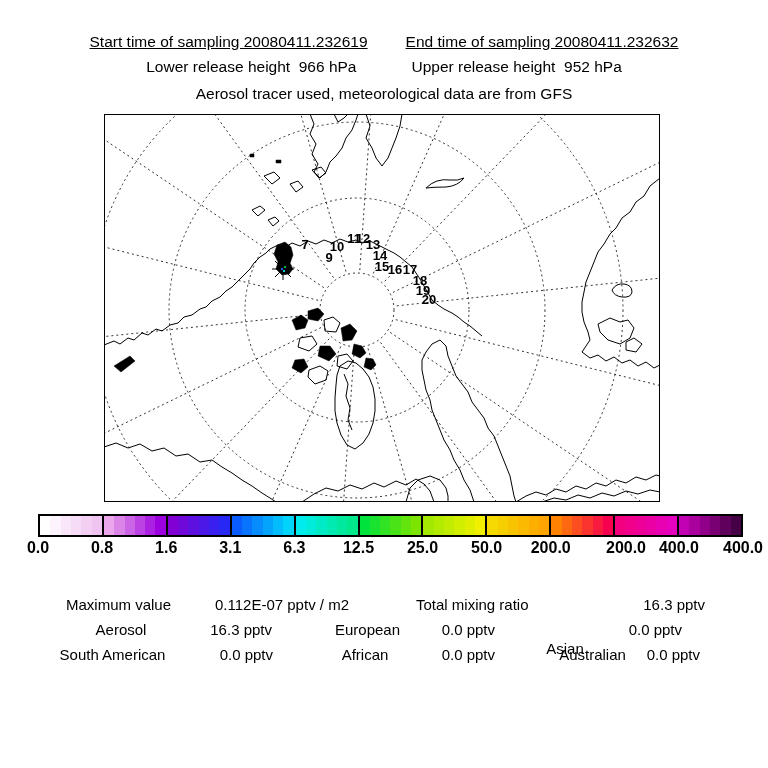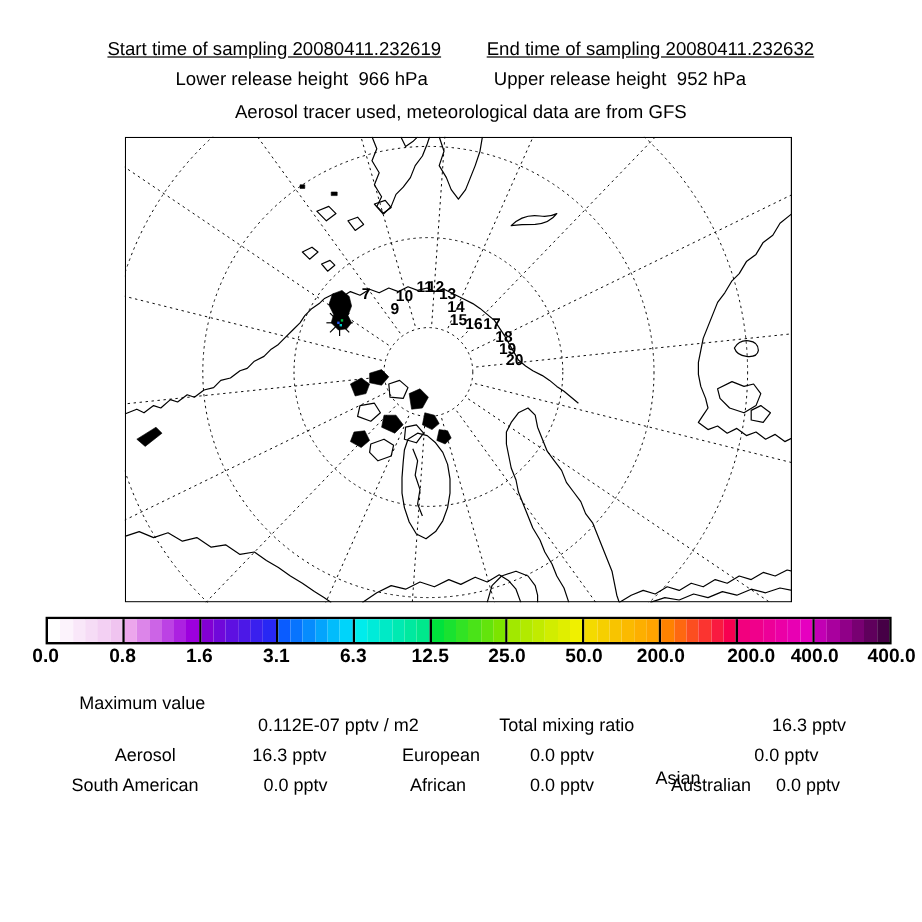--- a/index.html
+++ b/index.html
@@ -226,21 +226,21 @@
       <span class="tick" style="left: 256.364px;">6.3</span>
       <span class="tick" style="left: 320.455px;">12.5</span>
       <span class="tick" style="left: 384.545px;">25.0</span>
       <span class="tick" style="left: 448.636px;">50.0</span>
       <span class="tick" style="left: 512.727px;">200.0</span>
       <span class="tick" style="left: 588px;">200.0</span>
       <span class="tick" style="left: 640.909px;">400.0</span>
       <span class="tick" style="left: 705px;">400.0</span>
     </div>
 
-<div class="abs stat" style="left:66px;top:578px;">Maximum value</div>
+<div class="abs stat" style="left:66px;top:596px;">Maximum value</div>
 <div class="abs stat" style="left:215px;top:596px;">0.112E-07 pptv / m2</div>
 <div class="abs stat" style="left:416px;top:596px;">Total mixing ratio</div>
 <div class="abs stat vr" style="left:600px;top:596px;width:105px;">16.3 pptv</div>
 
 <div class="abs stat" style="left:85px;top:621px;width:72px;text-align:center;">Aerosol</div>
 <div class="abs stat vr" style="left:172px;top:621px;width:100px;">16.3 pptv</div>
 <div class="abs stat" style="left:325px;top:621px;width:85px;text-align:center;">European</div>
 <div class="abs stat vr" style="left:395px;top:621px;width:100px;">0.0 pptv</div>
 <div class="abs stat" style="left:535px;top:640px;width:60px;text-align:center;">Asian</div>
 <div class="abs stat vr" style="left:582px;top:621px;width:100px;">0.0 pptv</div>

